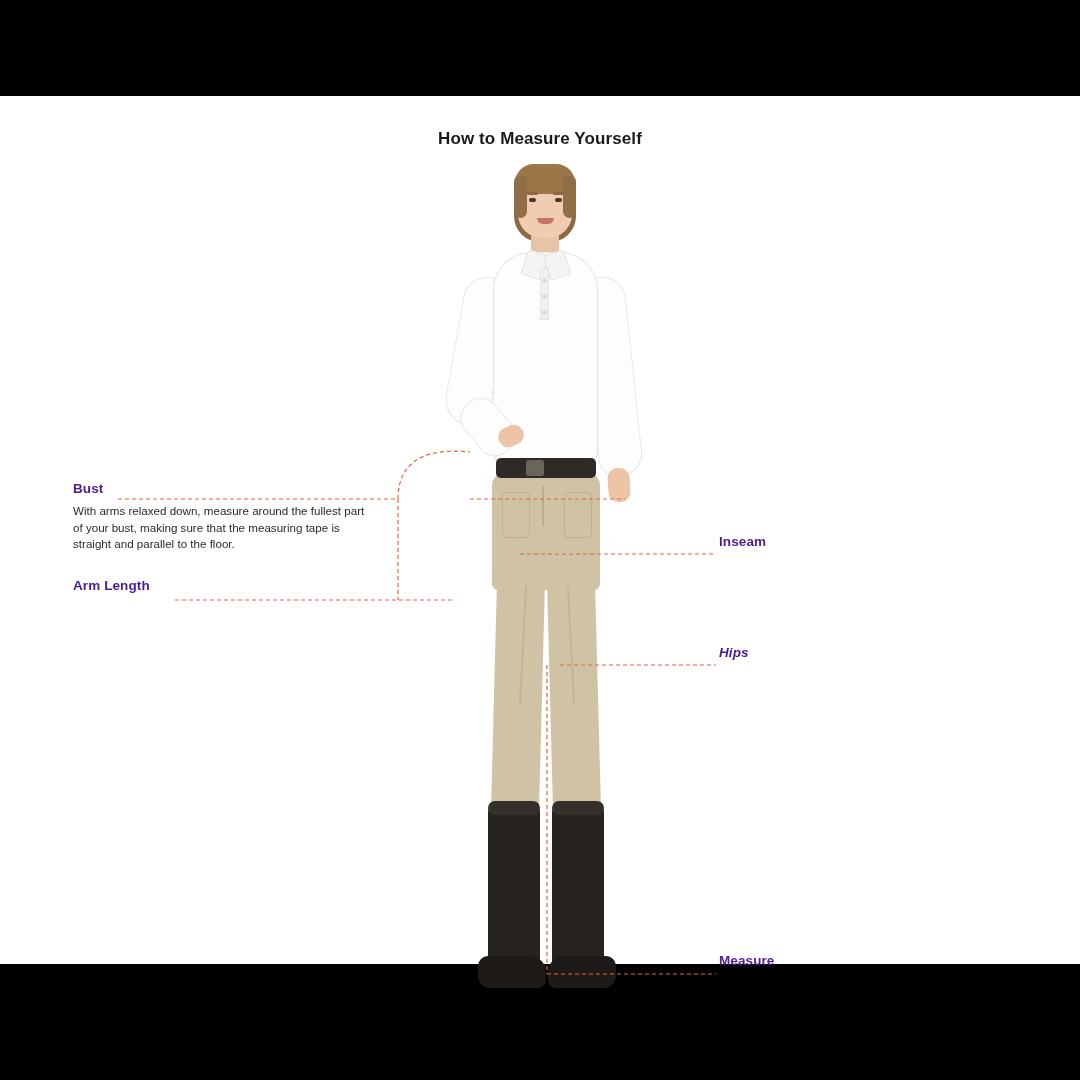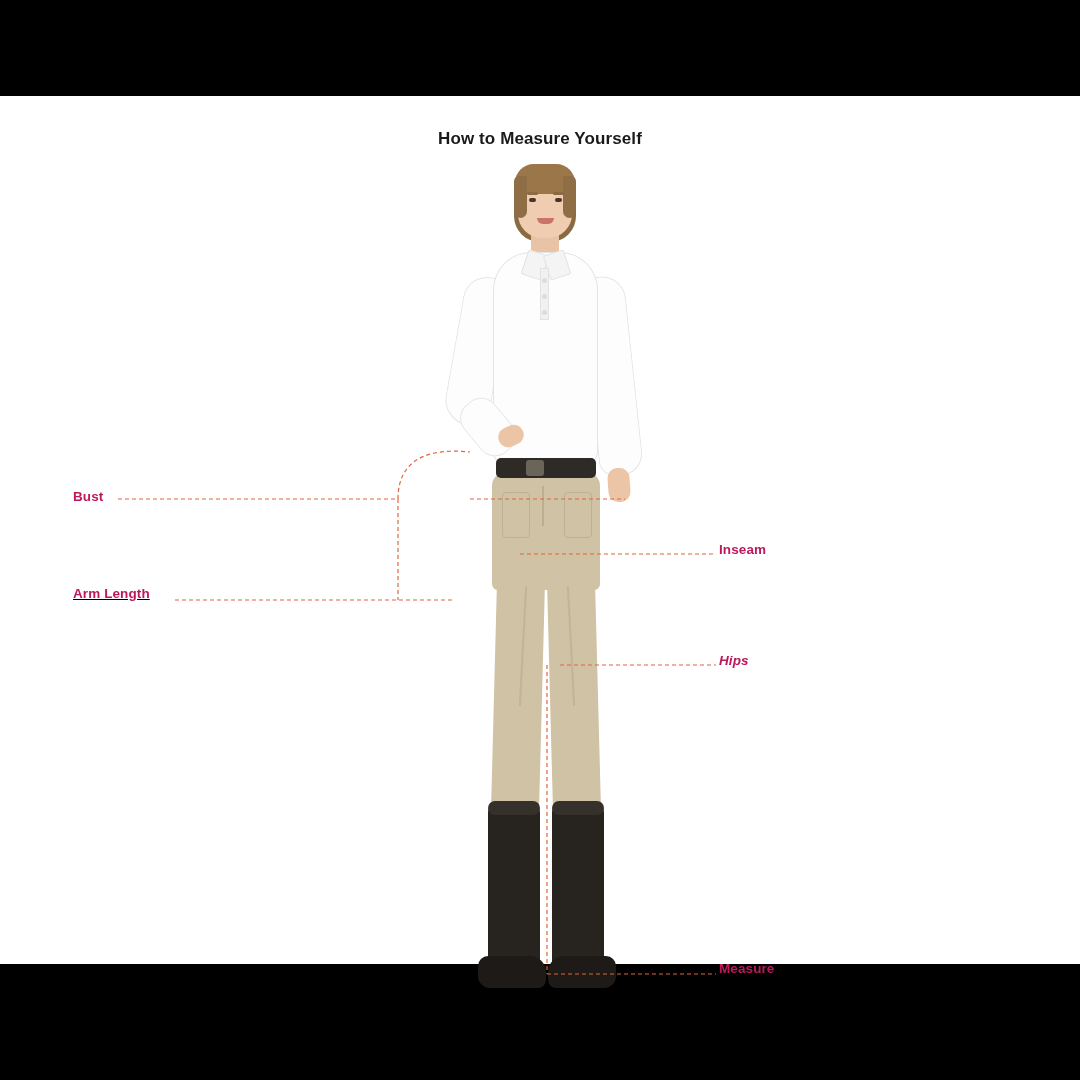--- a/index.html
+++ b/index.html
@@ -255,33 +255,33 @@
     position: absolute;
     left: 0; top: 0; width: 1080px; height: 1080px;
     pointer-events: none;
   }
 
   
   .ann { position: absolute; }
   .ann-title {
     font-size: 13.5px;
     font-weight: bold;
-    color: #be185d;
-    margin: 8px 0 7px 0;
+    color: #4c1d95;
+    margin: 0 0 7px 0;
     letter-spacing: 0.1px;
   }
   .ann-body {
     font-size: 11.6px;
     line-height: 16.6px;
     color: #2b2b2b;
     margin: 0;
   }
 
   #ann-bust     { left: 73px;  top: 385px; width: 300px; }
-  #ann-armlength{ left: 73px;  top: 482px; width: 305px; text-decoration: underline; }
+  #ann-armlength{ left: 73px;  top: 482px; width: 305px; }
   #ann-waist    { left: 719px; top: 438px; width: 300px; }
   #ann-hips     { left: 719px; top: 549px; width: 305px; font-style: italic; }
   #ann-inseam   { left: 719px; top: 857px; width: 270px; }
 </style>
 </head>
 <body>
 
 <div id="stage">
   <div id="panel">
 
@@ -346,20 +346,21 @@
 
         <path d="M560 463 L716 463"></path>
 
         <path d="M547 463 L547 772"></path>
         <path d="M547 772 L716 772"></path>
       </g>
     </svg>
 
     <div class="ann" id="ann-bust">
       <div class="ann-title">Bust</div>
+      <p class="ann-body">With arms relaxed down, measure around the fullest part of your bust, making sure that the measuring tape is straight and parallel to the floor.</p>
     </div>
 
     <div class="ann" id="ann-armlength">
       <div class="ann-title">Arm Length</div>
     </div>
 
     <div class="ann" id="ann-waist">
       <div class="ann-title">Inseam</div>
     </div>
 

